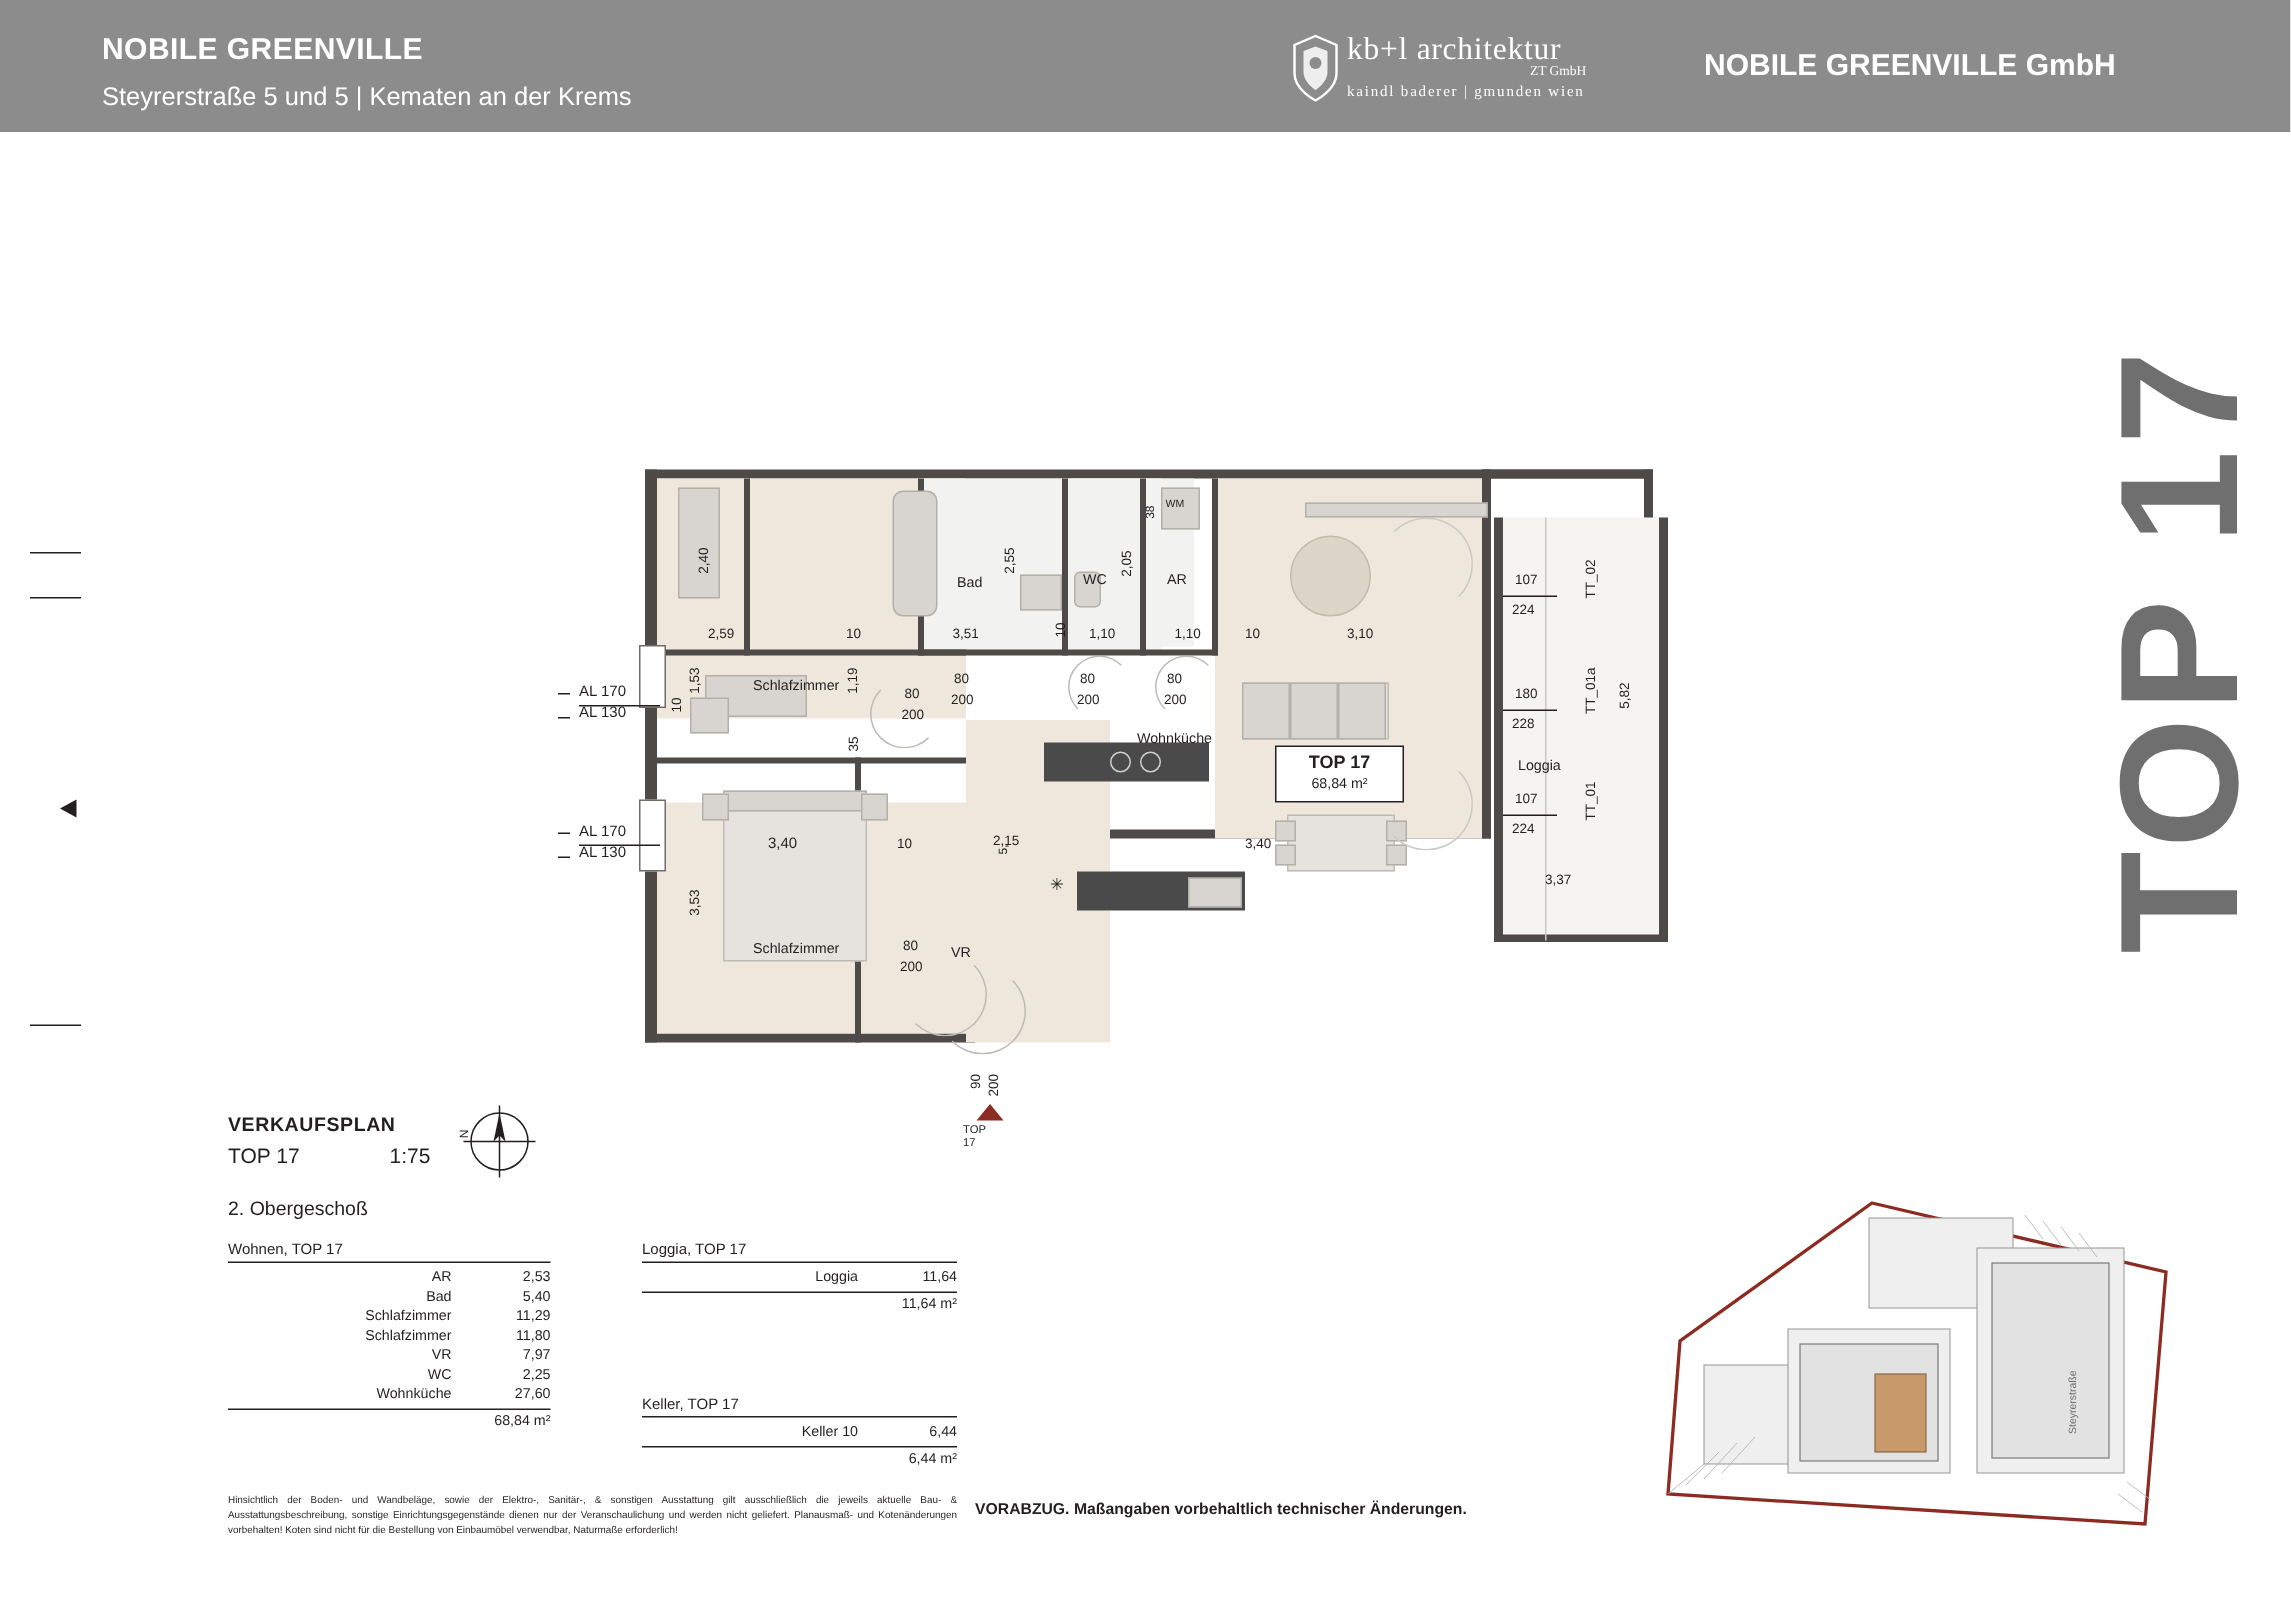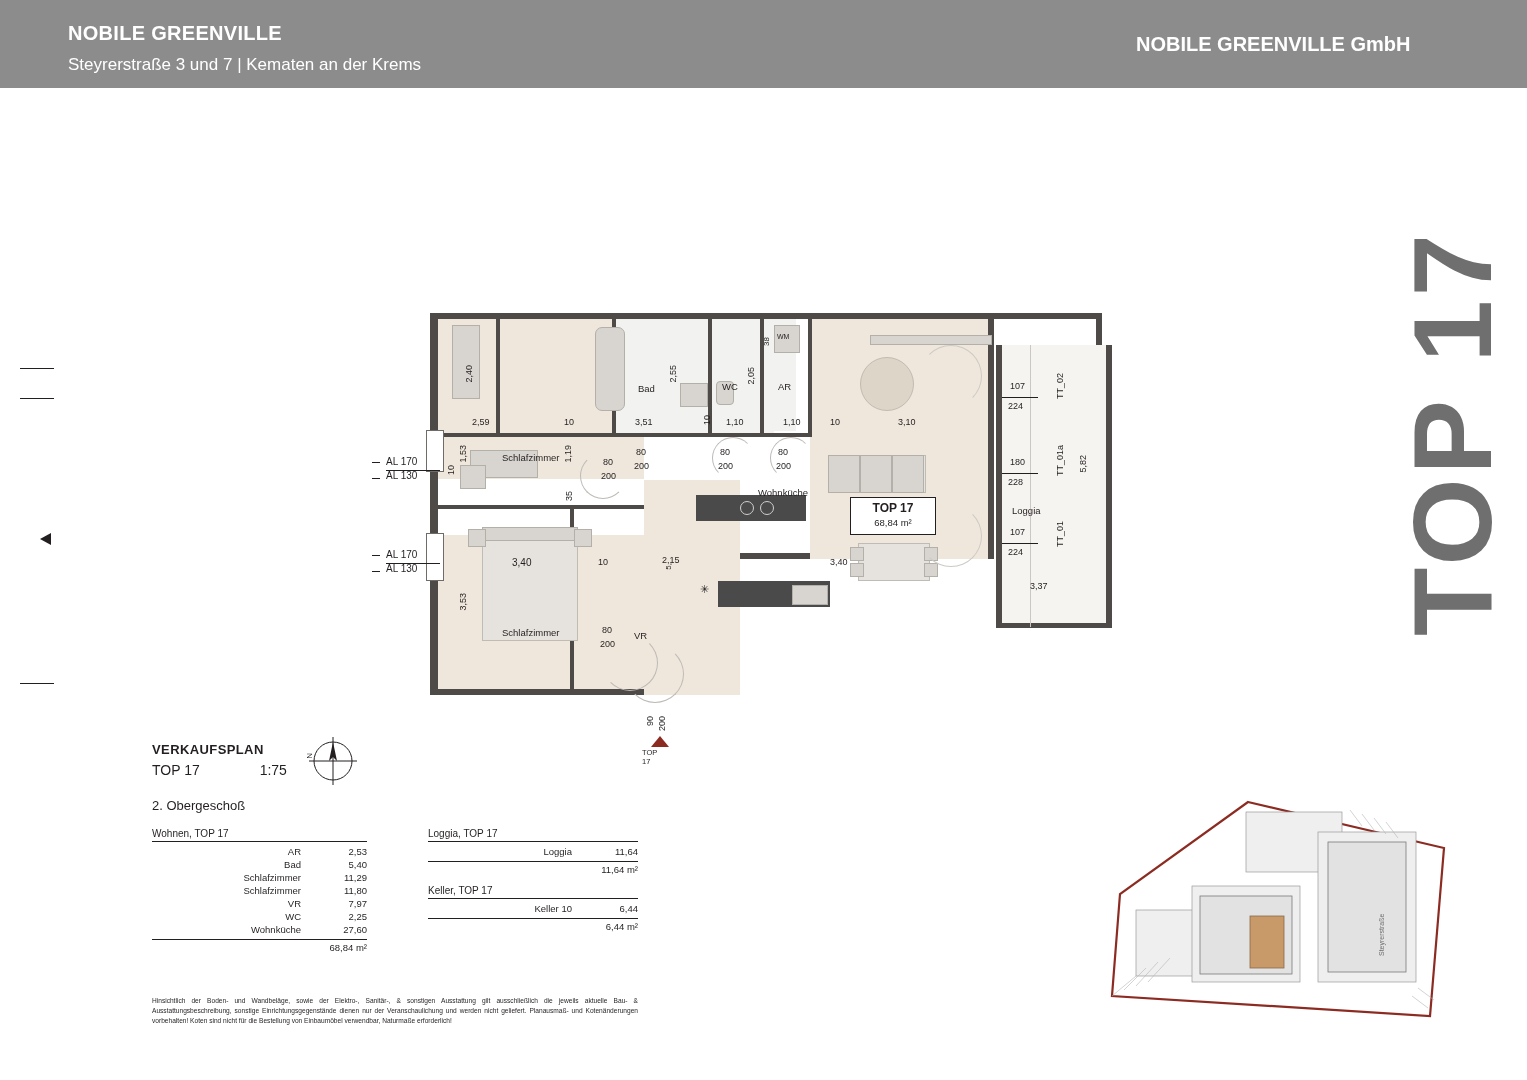--- a/index.html
+++ b/index.html
@@ -78,21 +78,31 @@
   .disc-right{position:absolute;left:650px;top:998px;width:440px;font-size:10.5px;font-weight:bold;line-height:16px;}
 
   
   .site{position:absolute;left:1100px;top:790px;width:360px;height:240px;}
 </style>
 </head>
 <body>
 
 <div class="header">
   <div class="hdr-title">NOBILE GREENVILLE</div>
-  <div class="hdr-sub">Steyrerstraße 3 und 7 | Kematen an der Krems</div>
+  <div class="hdr-sub">Steyrerstraße 5 und 5 | Kematen an der Krems</div>
+  <div class="logo">
+    <svg class="logo-crest" viewBox="0 0 38 48">
+      <path d="M19 2 L33 8 L33 27 C33 38 19 45 19 45 C19 45 5 38 5 27 L5 8 Z" fill="none" stroke="#ffffff" stroke-width="1.6"></path>
+      <path d="M19 9 L27 12 L27 26 C27 33 19 38 19 38 C19 38 11 33 11 26 L11 12 Z" fill="#ffffff" opacity="0.85"></path>
+      <circle cx="19" cy="20" r="4" fill="#8c8c8c"></circle>
+    </svg>
+    <div class="logo-main">kb+l architektur</div>
+    <div class="logo-zt">ZT GmbH</div>
+    <div class="logo-line">kaindl  baderer   |   gmunden  wien</div>
+  </div>
   <div class="hdr-right">NOBILE GREENVILLE GmbH</div>
 </div>
 
 <div class="big-top">TOP 17</div>
 
 <div class="tick" style="top:368px;"></div>
 <div class="tick" style="top:398px;"></div>
 <div class="tick" style="top:683px;"></div>
 <div class="arrowleft"></div>
 
@@ -326,35 +336,36 @@
     <tbody>
         <tr>
       <td class="lbl">Loggia</td>
       <td class="n">11,64</td>
     </tr>
   </tbody>
     </table>
   <div class="sumline">11,64 m²</div>
 </div>
 
-<div class="tbl" style="left:428px;top:885px;width:210px;">
+<div class="tbl" style="left:428px;top:931px;width:210px;">
   <div class="hd">Keller, TOP 17</div>
   <table>
     <tbody>
         <tr>
       <td class="lbl">Keller 10</td>
       <td class="n">6,44</td>
     </tr>
   </tbody>
     </table>
   <div class="sumline">6,44 m²</div>
 </div>
 
 <div class="disc-left">Hinsichtlich der Boden- und Wandbeläge, sowie der Elektro-, Sanitär-, &amp; sonstigen Ausstattung gilt ausschließlich die jeweils aktuelle Bau- &amp; Ausstattungsbeschreibung, sonstige Einrichtungsgegenstände dienen nur der Veranschaulichung und werden nicht geliefert. Planausmaß- und Kotenänderungen vorbehalten! Koten sind nicht für die Bestellung von Einbaumöbel verwendbar, Naturmaße erforderlich!</div>
 <div class="disc-right">
+  <div>VORABZUG. Maßangaben vorbehaltlich technischer Änderungen.</div>
 </div>
 
 <svg class="site" viewBox="0 0 360 240">
   <polygon points="148,12 344,58 330,226 12,206 20,104" fill="none" stroke="#8c2b22" stroke-width="2.2"></polygon>
   <g stroke="#9a9a9a" stroke-width="0.7" fill="#efefef">
     <rect x="36" y="120" width="96" height="66"></rect>
     <rect x="146" y="22" width="96" height="60"></rect>
     <rect x="218" y="42" width="98" height="150"></rect>
     <rect x="92" y="96" width="108" height="96"></rect>
   </g>

